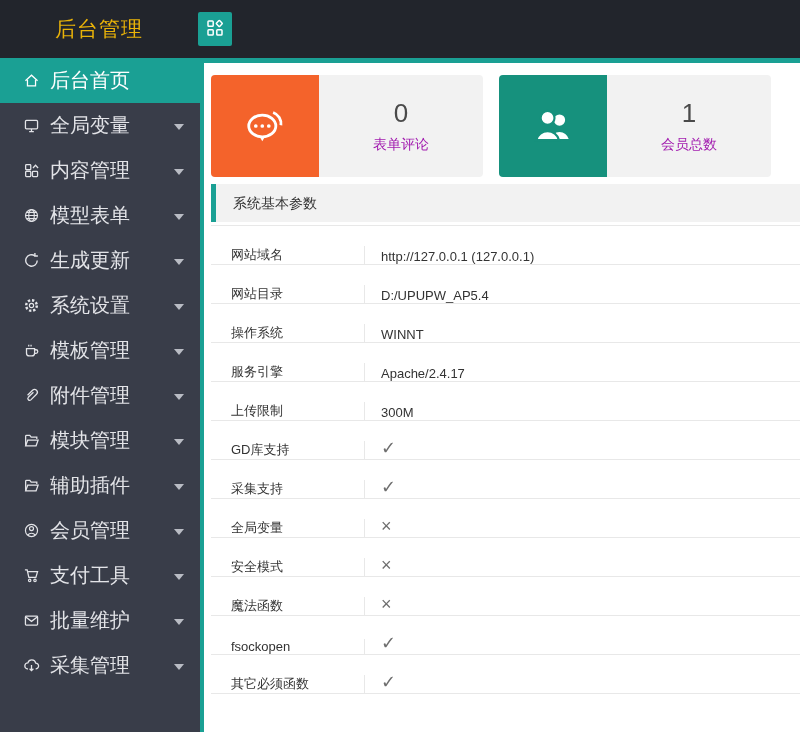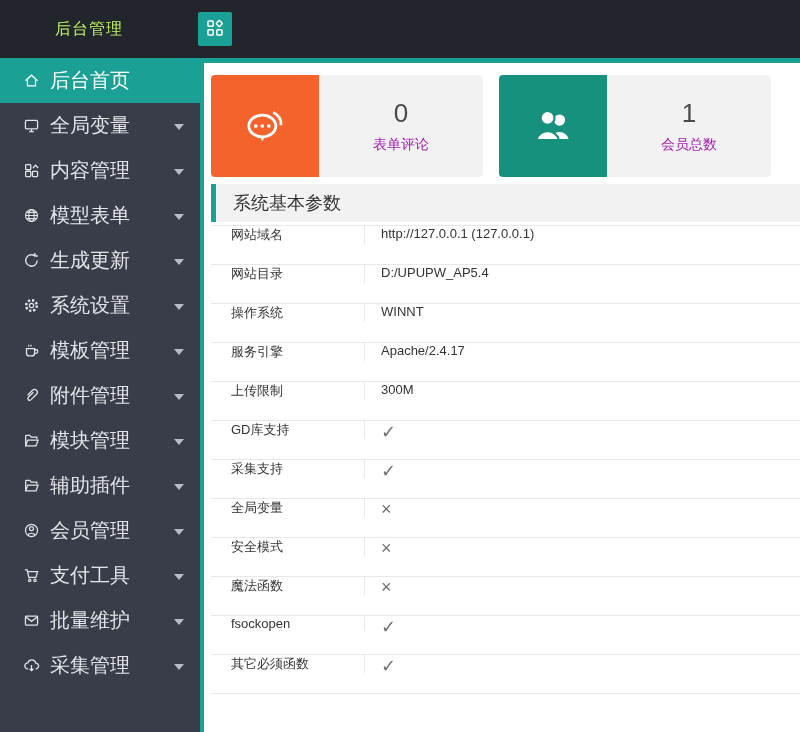--- a/index.html
+++ b/index.html
@@ -1,21 +1,21 @@
 <!DOCTYPE html>
 <html><head>
 <meta charset="utf-8">
 <style>
   * { margin:0; padding:0; box-sizing:border-box; }
   html,body { width:800px; height:732px; overflow:hidden; }
   body { font-family:"Liberation Sans","DejaVu Sans",sans-serif; background:#fff; position:relative; }
 
   
   .header { position:absolute; left:0; top:0; width:800px; height:58px; background:#22252c; z-index:5; }
-  .header-title { position:absolute; left:55px; top:0; line-height:58px; font-size:16px; color:#bef264; letter-spacing:1px; }
+  .header-title { position:absolute; left:55px; top:0; line-height:58px; font-size:21px; color:#eab308; letter-spacing:1px; }
   .header-menu-btn { position:absolute; left:198px; top:12px; width:34px; height:34px; background:#1aa094; border:none; border-radius:2px; cursor:pointer; display:flex; align-items:center; justify-content:center; }
 
   
   .sidebar { position:absolute; left:0; top:58px; width:200px; height:674px; background:#393d49; }
   .side-item { height:45px; display:flex; align-items:center; padding-left:22px; position:relative; color:#e3e4e8; font-size:20px; cursor:pointer; }
   .side-item.active { background:#1aa094; color:#fff; }
   .side-item .ico { width:18px; height:18px; display:inline-flex; align-items:center; justify-content:center; margin-right:10px; }
   .side-item svg { stroke:#e3e4e8; }
   .side-item.active svg { stroke:#fff; }
   .caret { position:absolute; right:16px; top:50%; margin-top:-2px; width:0; height:0; border-left:5px solid transparent; border-right:5px solid transparent; border-top:6px solid #b9bcc4; }
@@ -25,24 +25,24 @@
 
   .cards { display:flex; gap:16px; }
   .card { width:272px; height:102px; display:flex; border-radius:4px; overflow:hidden; cursor:pointer; }
   .card-icon { width:108px; height:102px; display:flex; align-items:center; justify-content:center; flex:none; }
   .card-icon.orange { background:#f4632b; }
   .card-icon.teal { background:#16917d; }
   .card-info { flex:1; background:#f2f2f2; display:flex; flex-direction:column; align-items:center; justify-content:center; }
   .card-num { font-size:26px; color:#4a4a4a; line-height:1.2; }
   .card-label { font-size:14px; color:#a21caf; margin-top:6px; }
 
-  .section-bar { margin-top:7px; height:38px; background:#f2f2f2; border-left:5px solid #1aa094; line-height:38px; padding-left:17px; font-size:18px; color:#333; }
+  .section-bar { margin-top:7px; height:38px; background:#f2f2f2; border-left:5px solid #1aa094; line-height:38px; padding-left:17px; font-size:14px; color:#333; }
 
   .ptable { margin-top:3px; border-top:1px solid #e8e8e8; }
-  .prow { display:flex; height:39px; border-bottom:1px solid #e8e8e8; align-items:flex-start; }
+  .prow { display:flex; height:39px; border-bottom:1px solid #e8e8e8; align-items:flex-end; }
   .pcell-label { width:154px; flex:none; border-right:1px solid #e8e8e8; display:flex; align-items:center; padding-left:20px; font-size:13px; color:#333; }
   .pcell-value { flex:1; display:flex; align-items:center; padding-left:16px; font-size:13px; color:#333; }
   .pcell-value.flag { font-size:18px; color:#6e6e6e; }
 </style>
 </head>
 <body>
 
 <div class="header">
   <div class="header-title">后台管理</div>
   <button class="header-menu-btn">

